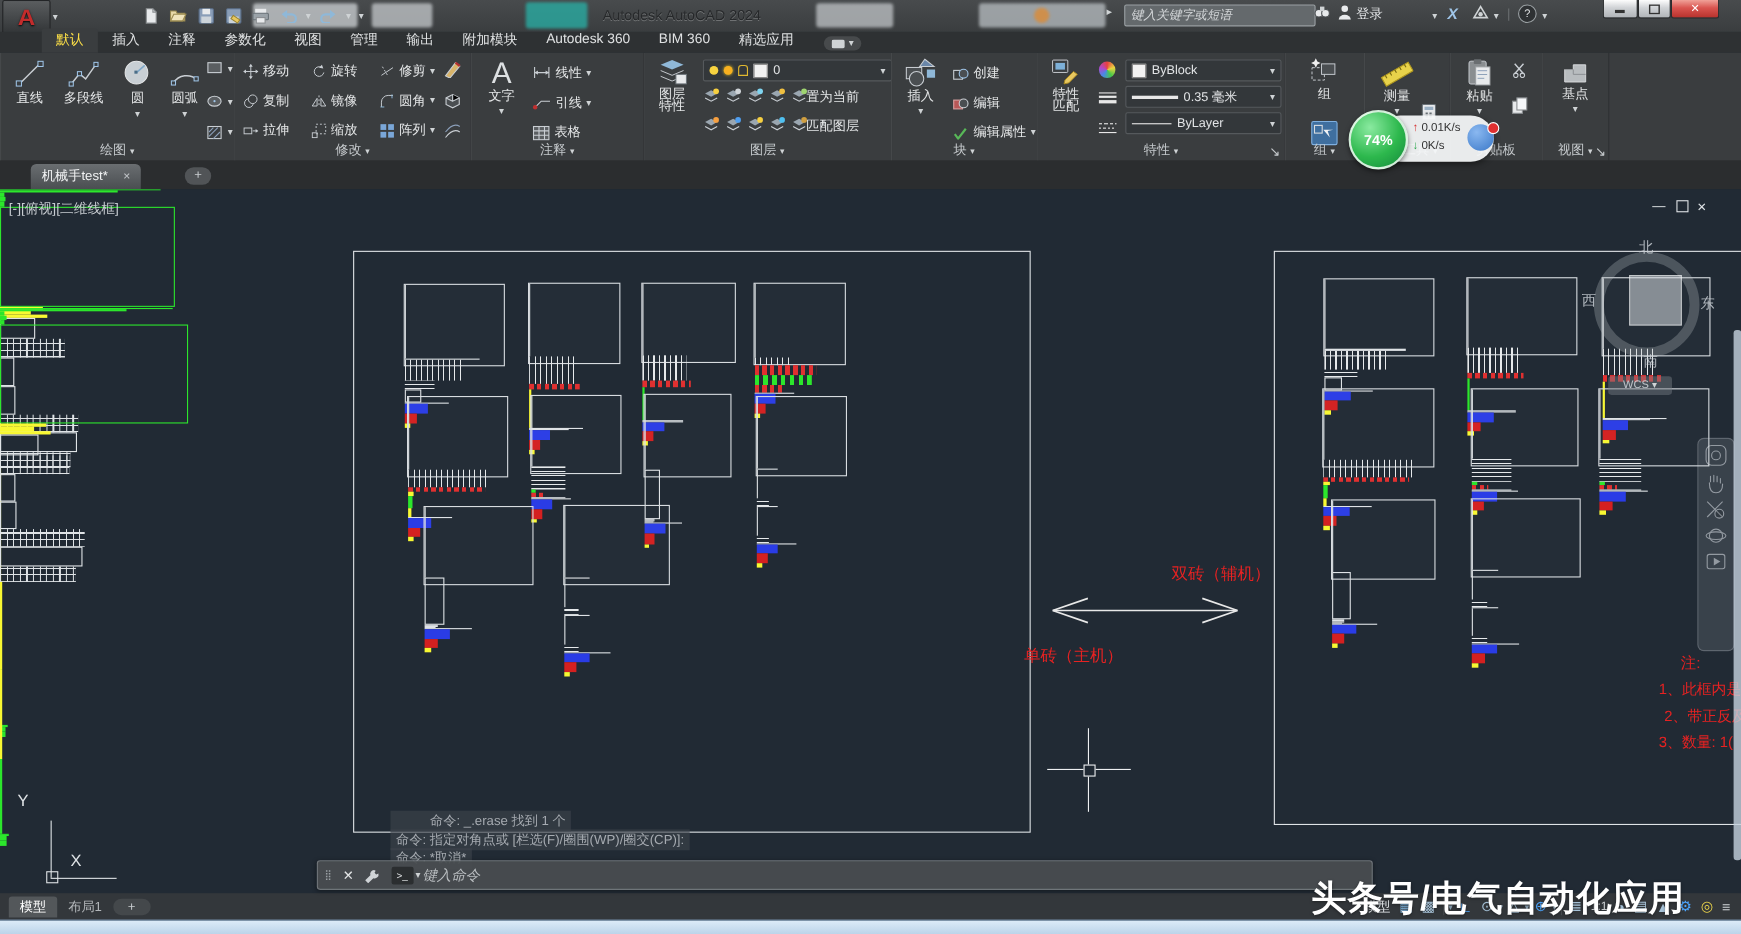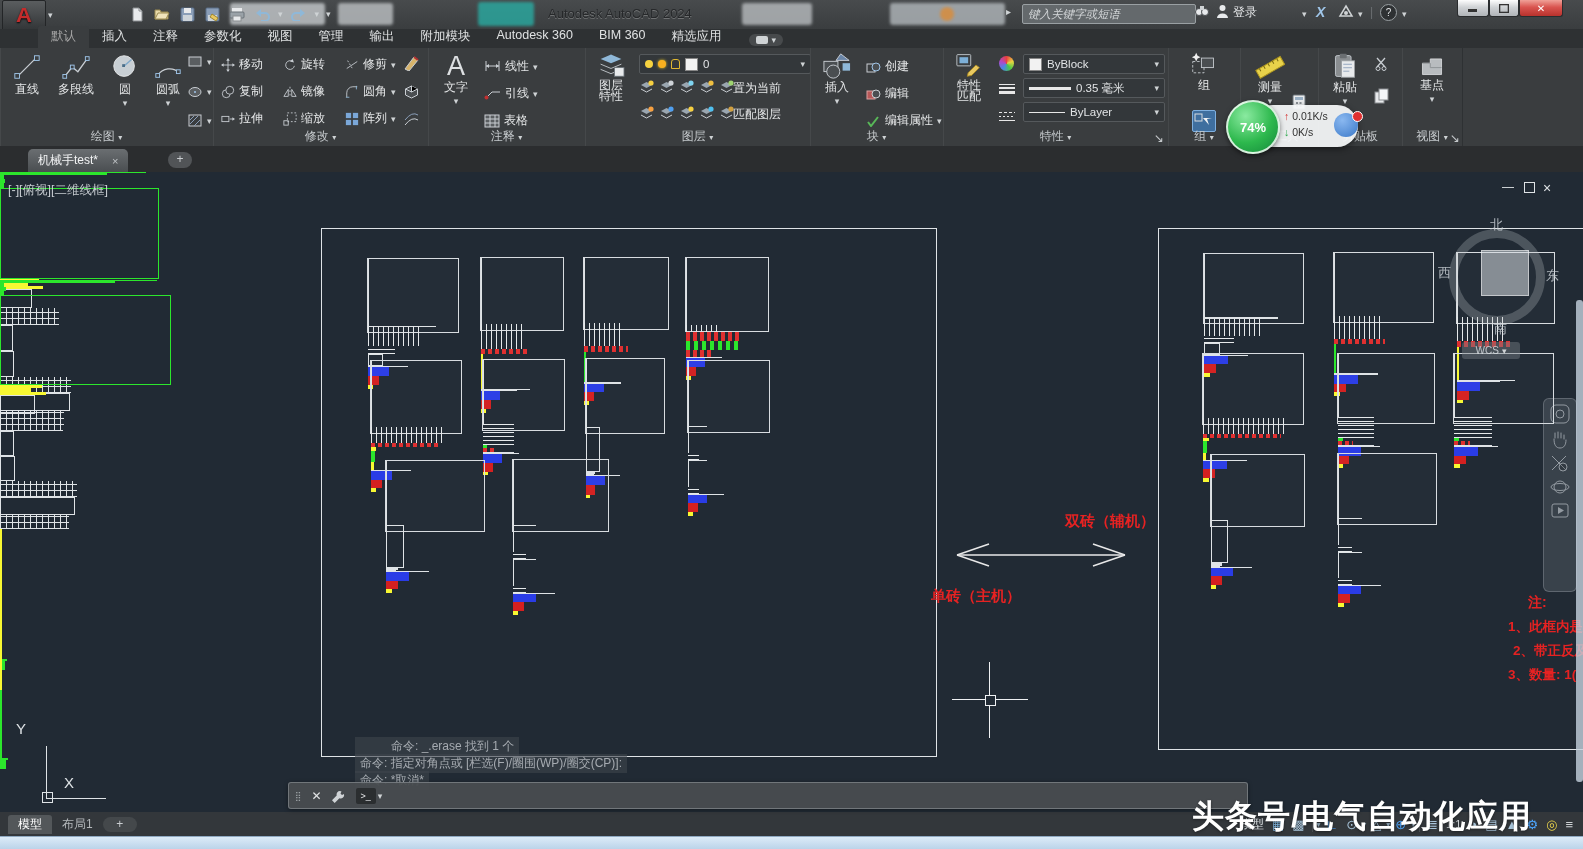--- a/index.html
+++ b/index.html
@@ -20,21 +20,21 @@
           border-radius:2px;color:#e6e8e9;font-style:italic;font-size:11.5px;padding:0 5px;}
   #search::placeholder{color:#d3d6d8;font-style:italic;}
   .icbtn{position:absolute;top:4px;color:#e2e4e6;font-size:12px;display:flex;align-items:center;gap:3px;}
   .winbtns{position:absolute;right:20px;top:0;display:flex;}
   .wbtn{height:16px;border:1px solid #2a2c2e;border-top:none;display:flex;align-items:center;justify-content:center;
         background:linear-gradient(#fdfdfd,#cfd2d5 45%,#b0b4b8);color:#333;font-size:10px;border-radius:0 0 3px 3px;}
   .wbtn.close{background:linear-gradient(#f0a198,#d9544f 45%,#b8322d);color:#fff;width:42px;}
   
   #tabrow{position:absolute;left:0;top:29px;width:1583px;height:19px;background:#2e3133;display:flex;align-items:flex-end;}
   .rtab{padding:2px 13px 3px;color:#dfe1e2;font-size:12.5px;cursor:default;}
-  .rtab.active{background:#3a3d3f;color:#a3a3a3;border-radius:3px 3px 0 0;}
+  .rtab.active{background:#3a3d3f;color:#fde047;border-radius:3px 3px 0 0;}
   .tabchip{margin-left:14px;margin-bottom:2px;background:#474a4c;border-radius:8px;padding:1px 7px;display:flex;gap:4px;align-items:center;}
   
   #ribbon{position:absolute;left:0;top:48px;width:1583px;height:98px;background:#3a3d3f;border-bottom:1px solid #2a2c2e;}
   .panel{position:absolute;top:0;height:98px;border-right:1px solid #2e3133;box-shadow:1px 0 0 #45484a inset;}
   .plab{position:absolute;bottom:1px;left:0;width:100%;text-align:center;color:#c5c9cc;font-size:12px;}
   .plab .caret{font-size:8px;}
   .bigb{position:absolute;display:flex;flex-direction:column;align-items:center;gap:1px;color:#e4e6e7;font-size:12px;line-height:13px;text-align:center;}
   .smb{position:absolute;display:flex;align-items:center;gap:4px;color:#e4e6e7;font-size:12px;white-space:nowrap;}
   .dd{position:absolute;background:#33373a;border:1px solid #55595c;border-radius:2px;color:#e2e4e6;font-size:11.5px;
       display:flex;align-items:center;padding:0 5px;gap:5px;height:18px;}
@@ -63,21 +63,21 @@
   .grid2{background:repeating-linear-gradient(90deg,#dfe3e6 0 1px,transparent 1px 6px),repeating-linear-gradient(0deg,#dfe3e6 0 1px,transparent 1px 6px);}
   .rr{background:repeating-linear-gradient(90deg,#e03030 0 4px,transparent 4px 7px);}
   .gg{background:repeating-linear-gradient(90deg,#2ce62c 0 4px,transparent 4px 8px);}
   .wl{background:#dfe3e6;}
   .wb{border:1px solid #dfe3e6;}
   .yl{background:#f8f832;}
   .gl{background:#2ce62c;}
   .gb{border:1px solid #2ce62c;}
   .tbb{background:#2a3ce6;}
   .tbr{background:#d42020;}
-  .redtx{position:absolute;color:#e62222;font-weight:700;}
+  .redtx{position:absolute;color:#e62222;font-weight:400;}
   .histline{position:absolute;background:rgba(62,68,76,.62);color:#a6abb1;font-size:12px;padding:1px 5px;white-space:nowrap;}
   
   #cmddock{position:absolute;left:288px;top:782px;width:958px;height:25px;background:rgba(72,76,80,.94);
            border:1px solid rgba(150,155,160,.55);border-radius:3px;display:flex;align-items:center;z-index:6;
            box-shadow:0 1px 4px rgba(0,0,0,.4);}
   #cmdinput{flex:1;background:transparent;border:none;outline:none;color:#d8dadc;font-style:italic;font-size:13px;}
   #cmdinput::placeholder{color:#b9bdc0;font-style:italic;}
   .promptchip{width:20px;height:16px;background:#2b2e30;border-radius:2px;color:#e8eaec;font-size:9px;
            display:flex;align-items:center;justify-content:center;margin:0 2px 0 8px;}
   
@@ -1081,20 +1081,21 @@
   </div>
 
   <div id="cmddock">
     <span style="color:#9aa0a4;font-size:9px;letter-spacing:1px;margin:0 4px 0 6px;">⣿</span>
     <span style="color:#e4e6e7;font-size:12px;margin:0 5px;">✕</span>
     <svg width="15" height="14" style="margin:0 3px;">
         <path d="M10 2a3.5 3.5 0 0 0-3.3 4.6L2 11.3 4.7 14l4.7-4.7A3.5 3.5 0 0 0 14 5l-2 1-1.5-1.5 1-2z" fill="#cfd3d6"></path>
       </svg>
     <span class="promptchip">&gt;_</span>
     <span class="caret">▾</span>
+    <input id="cmdinput" placeholder="键入命令" style="">
   </div>
 
   <div id="statusbar">
     <div class="stab" style="margin-left:8px;background:#53575a;color:#fff;">
         <span>模型</span>
       </div>
     <div class="stab" style="color:#b4b8bb;">
         <span>布局1</span>
       </div>
     <div class="stab" style="width:14px;justify-content:center;background:#44484b;border-radius:9px;height:15px;color:#c9cdd0;">

